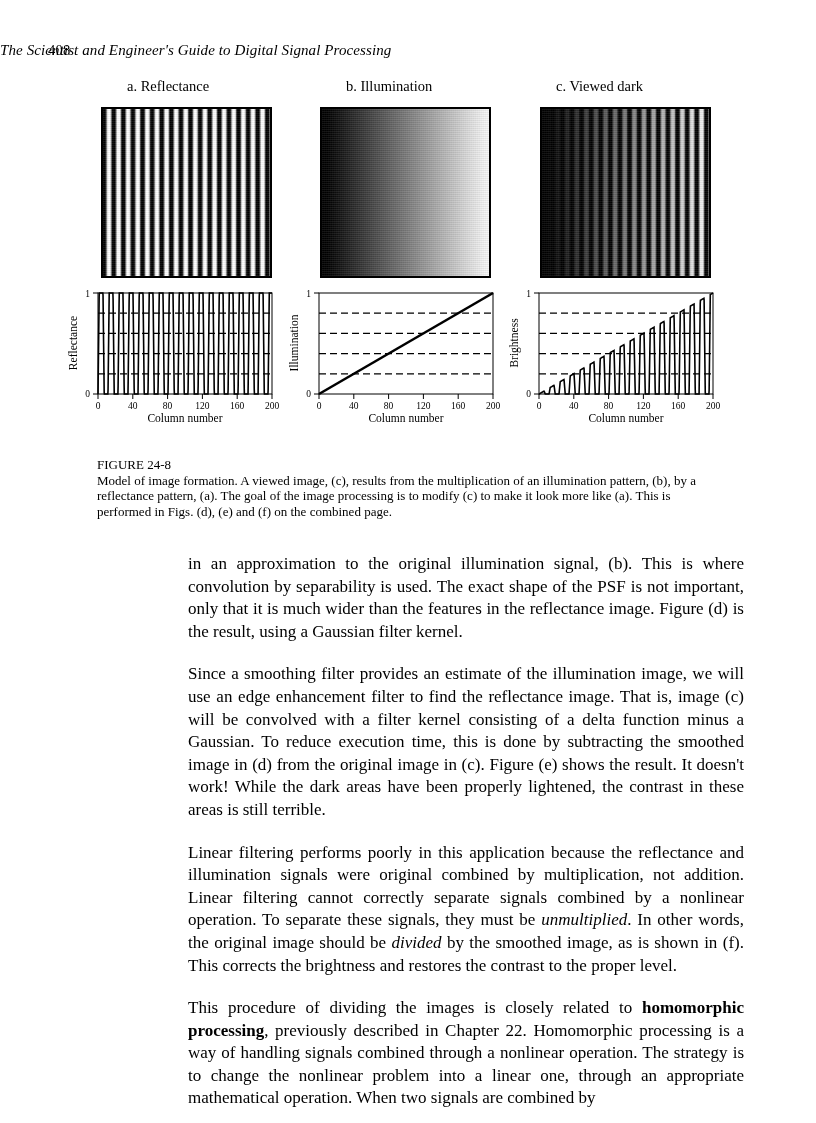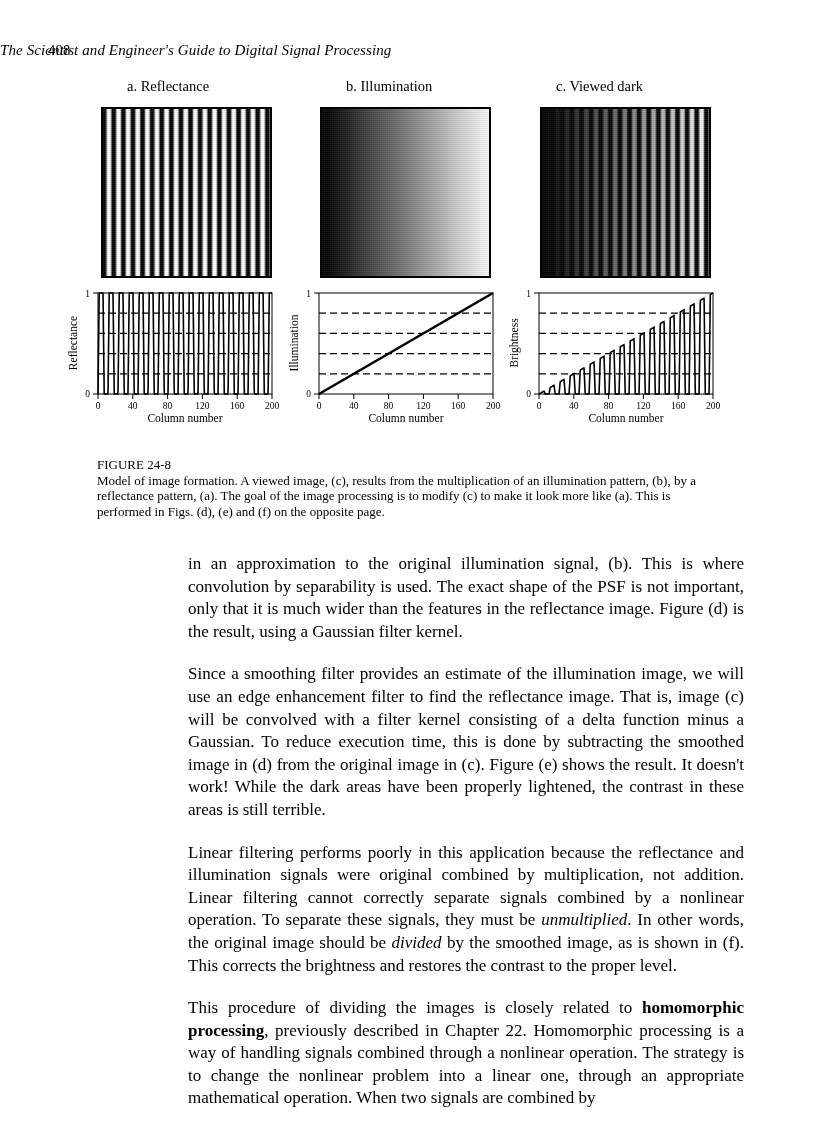--- a/index.html
+++ b/index.html
@@ -320,21 +320,21 @@
         <text x="123" y="137" text-anchor="middle" font-family="Liberation Serif, serif" font-size="11.5">Column number</text>
         <text x="15" y="58" text-anchor="middle" transform="rotate(-90 15 58)" font-family="Liberation Serif, serif" font-size="11.5">Brightness</text>
       </g>
     </svg>
   </div>
 
 </div>
 
 <div id="figure-caption">
   <span class="fig-label">FIGURE 24-8</span>
-  <span>Model of image formation.  A viewed image, (c), results from the multiplication of an illumination pattern, (b), by a reflectance pattern, (a).  The goal of the image processing is to modify (c) to make it look more like (a).  This is performed in Figs. (d), (e) and (f) on the opposite page.</span>
+  <span>Model of image formation.  A viewed image, (c), results from the multiplication of an illumination pattern, (b), by a reflectance pattern, (a).  The goal of the image processing is to modify (c) to make it look more like (a).  This is performed in Figs. (d), (e) and (f) on the combined page.</span>
 </div>
 
 <div id="body-text">
   <p>in an approximation to the original illumination signal, (b).  This is where convolution by separability is used.  The exact shape of the PSF is not important, only that it is much wider than the features in the reflectance image.  Figure (d) is the result, using a Gaussian filter kernel.</p>
   <p>Since a smoothing filter provides an estimate of the illumination image, we will use an edge enhancement filter to find the reflectance image.  That is, image (c) will be convolved with a filter kernel consisting of a delta function minus a Gaussian.  To reduce execution time, this is done by subtracting the smoothed image in (d) from the original image in (c).  Figure (e) shows the result.  It doesn't work!  While the dark areas have been properly lightened, the contrast in these areas is still terrible.</p>
   <p id="para-3">Linear filtering performs poorly in this application because the reflectance and illumination signals were original combined by multiplication, not addition.  Linear filtering cannot correctly separate signals combined by a nonlinear operation.  To separate these signals, they must be <span class="i">unmultiplied</span>. In other words, the original image should be <span class="i">divided</span> by the smoothed image, as is shown in (f).  This corrects the brightness and restores the contrast to the proper level.</p>
   <p id="para-4">This procedure of dividing the images is closely related to <span class="b">homomorphic processing</span>, previously described in Chapter 22.  Homomorphic processing is a way of handling signals combined through a nonlinear operation.  The strategy is to change the nonlinear problem into a linear one, through an appropriate mathematical operation.  When two signals are combined by</p>
 </div>
 
 </body></html>

